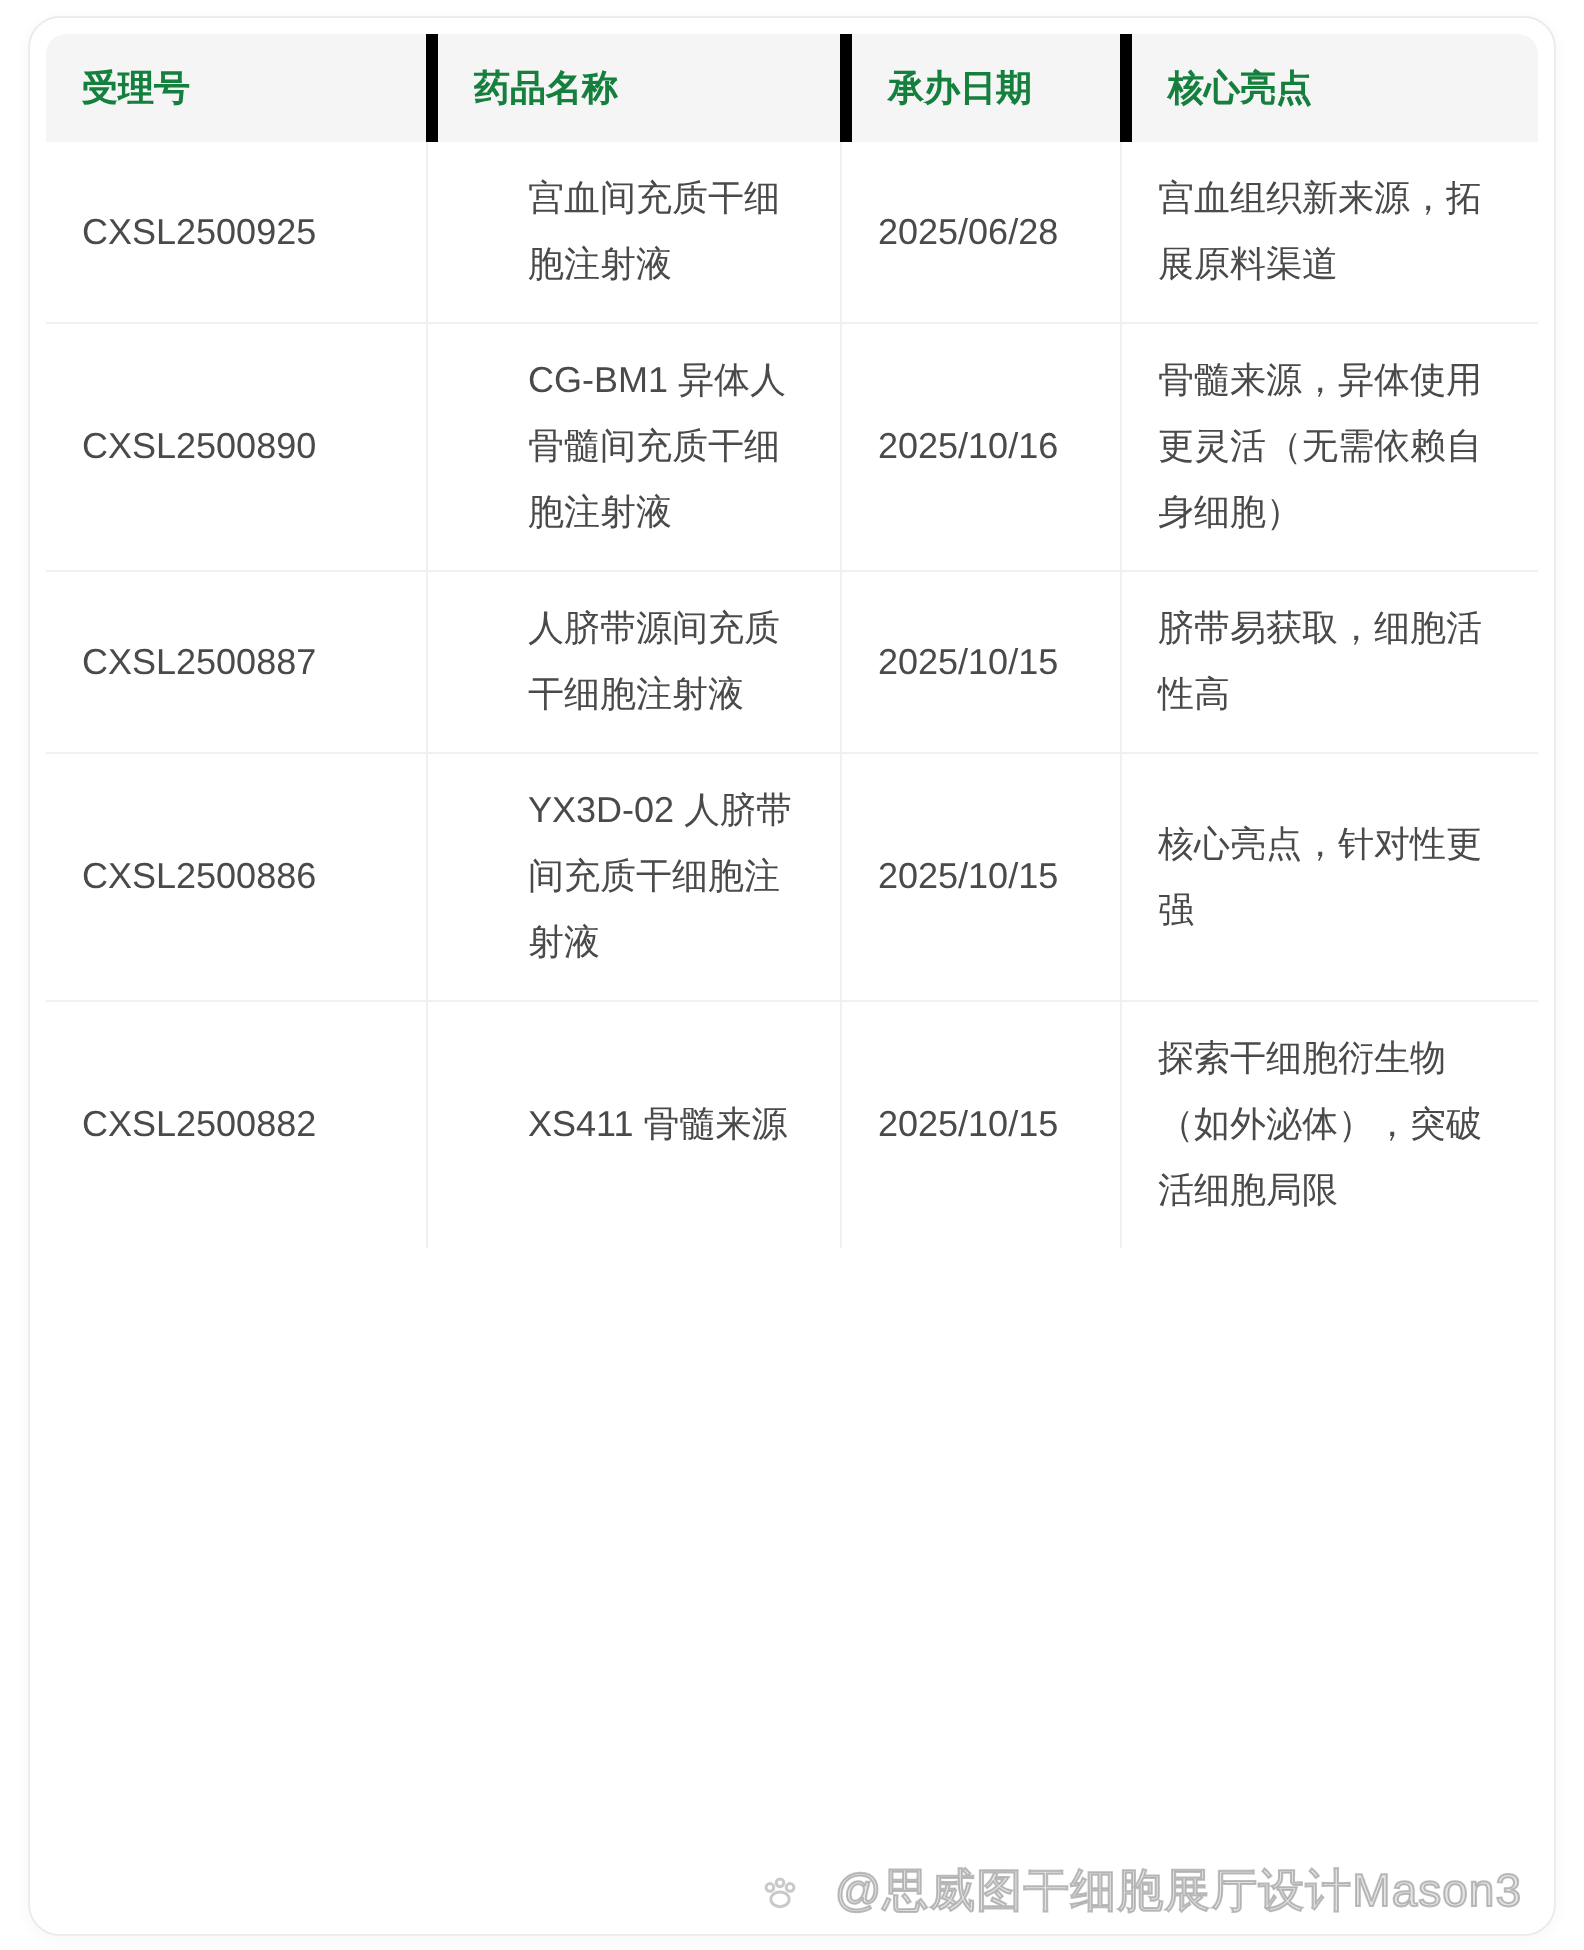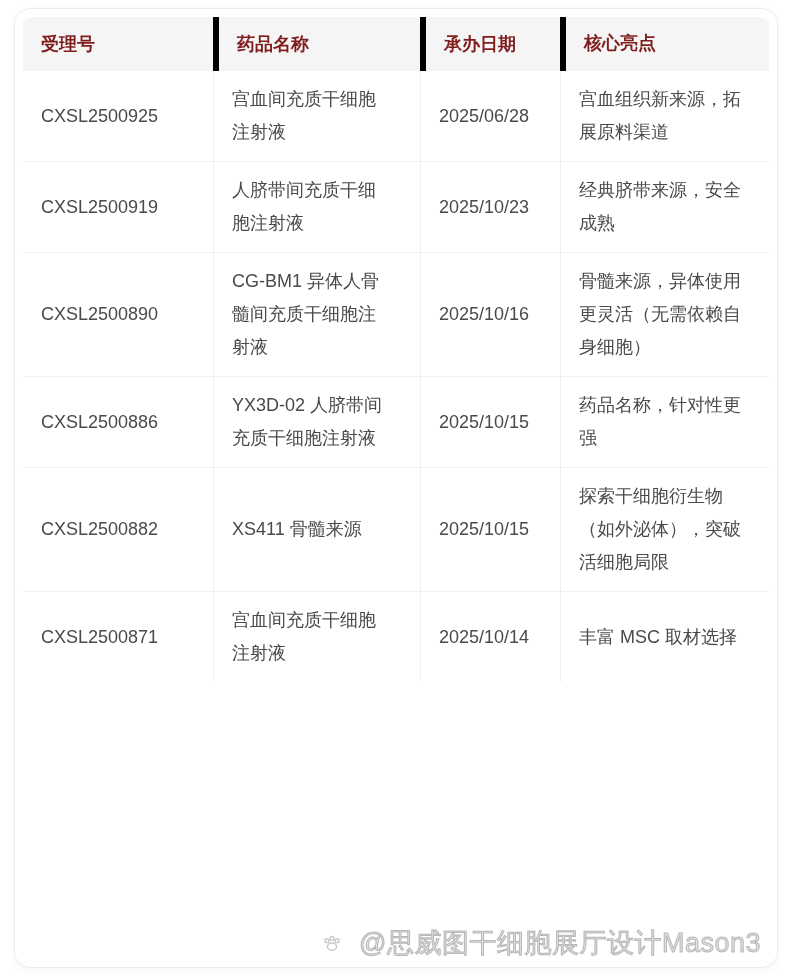--- a/index.html
+++ b/index.html
@@ -27,49 +27,49 @@
     table-layout: fixed;
   }
   col.c1 { width: 190px; }
   col.c2 { width: 207px; }
   col.c3 { width: 140px; }
   th {
     background: #f5f5f6;
     text-align: left;
     font-size: 18px;
     font-weight: 700;
-    color: #7f1d1d;
+    color: #15803d;
     padding: 14px 18px;
     line-height: 26px;
     white-space: nowrap;
   }
   th:first-child { border-top-left-radius: 10px; }
-  th:last-child  { border-top-right-radius: 10px; font-family: Liberation Mono, monospace; }
+  th:last-child  { border-top-right-radius: 10px; }
   th + th { border-left: 6px solid #000000; }
   td {
     font-size: 18px;
     color: #4a4a4a;
     padding: 12px 18px;
     line-height: 33px;
     vertical-align: middle;
     border-bottom: 1px solid #f0f0f0;
     word-wrap: break-word;
   }
   td + td { border-left: 1px solid #f0f0f0; }
   tbody tr:last-child td { border-bottom: none; }
-  .cw.name { max-width: 158px; }
+  .cw.name { max-width: 158px; margin-left: 32px; }
   .cw.date { max-width: 100px; word-break: break-all; }
   .cw.hl   { max-width: 176px; }
   .watermark {
     position: absolute;
     right: 16px; bottom: 6px;
     display: flex;
     align-items: center;
     gap: 16px;
-    font-size: 27px;
+    font-size: 23px;
     letter-spacing: 0.5px;
     color: rgba(185,185,185,0.38);
     -webkit-text-stroke: 1px rgba(135,135,135,0.55);
     white-space: nowrap;
     pointer-events: none;
   }
   .watermark svg { opacity: 0.55; flex: 0 0 auto; }
 </style>
 </head>
 <body>
@@ -100,96 +100,82 @@
               <div class="cw name">宫血间充质干细胞注射液</div>
             </td>
         <td>
               <div class="cw date">2025/06/28</div>
             </td>
         <td>
               <div class="cw hl">宫血组织新来源，拓展原料渠道</div>
             </td>
       </tr>
 
-      <tr>
-        <td>
-              <div class="cw id">CXSL2500919</div>
-            </td>
-        <td>
-              <div class="cw name">人脐带间充质干细胞注射液</div>
-            </td>
-        <td>
-              <div class="cw date">2025/10/23</div>
-            </td>
-        <td>
-              <div class="cw hl">经典脐带来源，安全成熟</div>
-            </td>
-      </tr>
 
 
       <tr>
         <td>
               <div class="cw id">CXSL2500890</div>
             </td>
         <td>
               <div class="cw name">CG-BM1 异体人骨髓间充质干细胞注射液</div>
             </td>
         <td>
               <div class="cw date">2025/10/16</div>
             </td>
         <td>
               <div class="cw hl">骨髓来源，异体使用更灵活（无需依赖自身细胞）</div>
             </td>
       </tr>
 
+      <tr>
+        <td>
+              <div class="cw id">CXSL2500887</div>
+            </td>
+        <td>
+              <div class="cw name">人脐带源间充质干细胞注射液</div>
+            </td>
+        <td>
+              <div class="cw date">2025/10/15</div>
+            </td>
+        <td>
+              <div class="cw hl">脐带易获取，细胞活性高</div>
+            </td>
+      </tr>
 
       <tr>
         <td>
               <div class="cw id">CXSL2500886</div>
             </td>
         <td>
               <div class="cw name">YX3D-02 人脐带间充质干细胞注射液</div>
             </td>
         <td>
               <div class="cw date">2025/10/15</div>
             </td>
         <td>
-              <div class="cw hl">药品名称，针对性更强</div>
+              <div class="cw hl">核心亮点，针对性更强</div>
             </td>
       </tr>
 
       <tr>
         <td>
               <div class="cw id">CXSL2500882</div>
             </td>
         <td>
               <div class="cw name">XS411 骨髓来源</div>
             </td>
         <td>
               <div class="cw date">2025/10/15</div>
             </td>
         <td>
               <div class="cw hl">探索干细胞衍生物（如外泌体），突破活细胞局限</div>
             </td>
       </tr>
 
-      <tr>
-        <td>
-              <div class="cw id">CXSL2500871</div>
-            </td>
-        <td>
-              <div class="cw name">宫血间充质干细胞注射液</div>
-            </td>
-        <td>
-              <div class="cw date">2025/10/14</div>
-            </td>
-        <td>
-              <div class="cw hl">丰富 MSC 取材选择</div>
-            </td>
-      </tr>
 
     </tbody>
     </table>
 
     <div class="watermark">
       <svg width="22" height="22" viewBox="0 0 24 24" fill="none" stroke="#9e9e9e" stroke-width="1.6">
         <circle cx="6.5" cy="9.5" r="2.1"></circle>
         <circle cx="12" cy="7" r="2.1"></circle>
         <circle cx="17.5" cy="9.5" r="2.1"></circle>
         <ellipse cx="12" cy="16" rx="5" ry="4"></ellipse>

